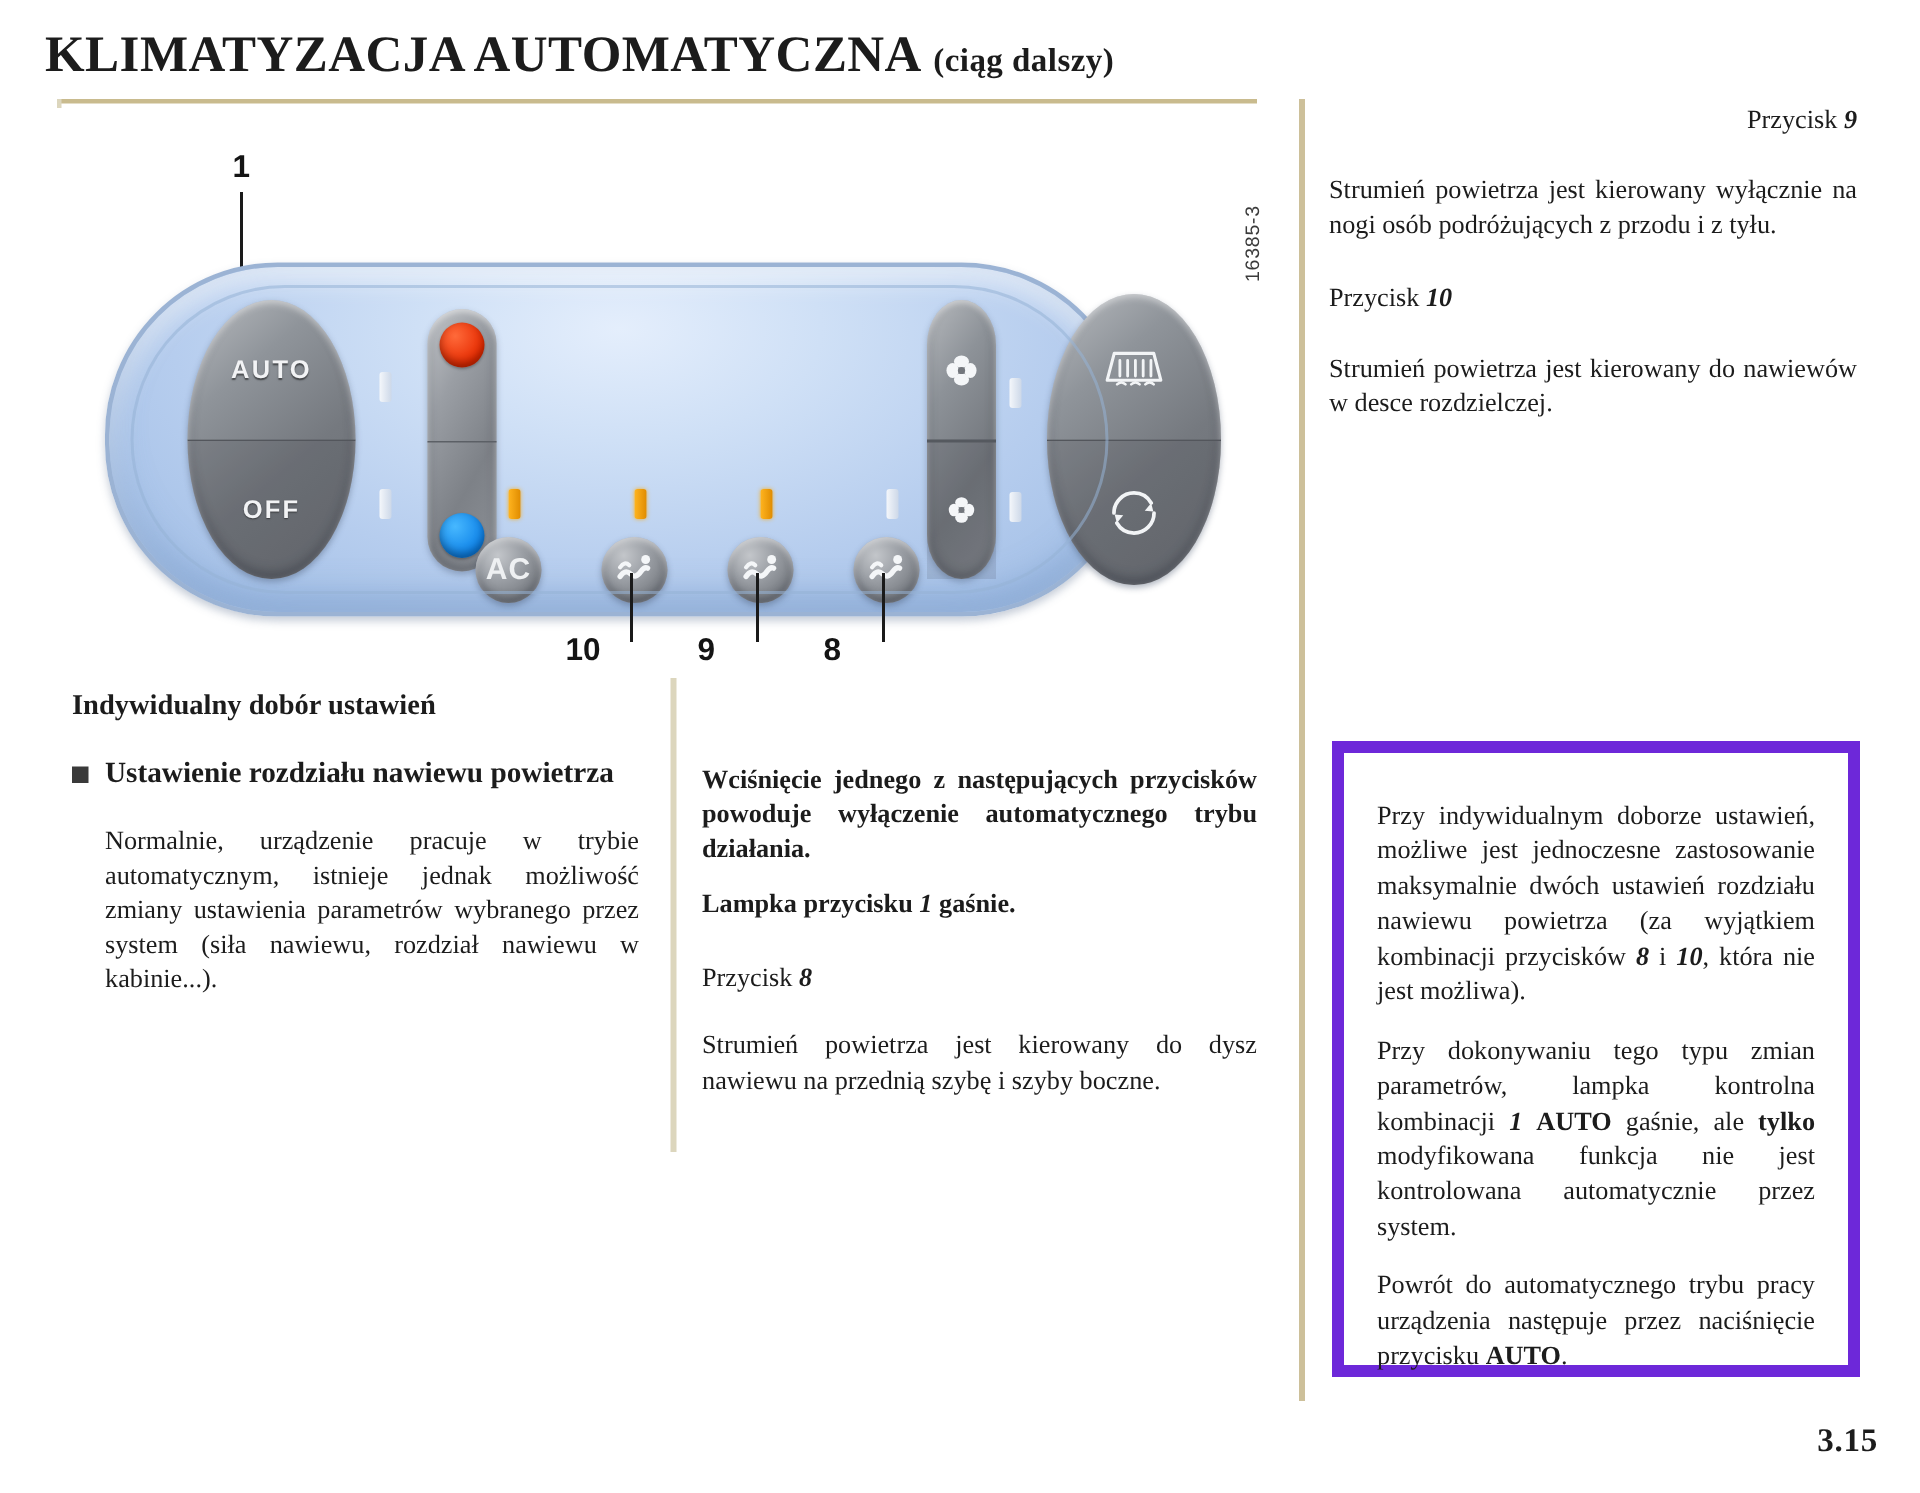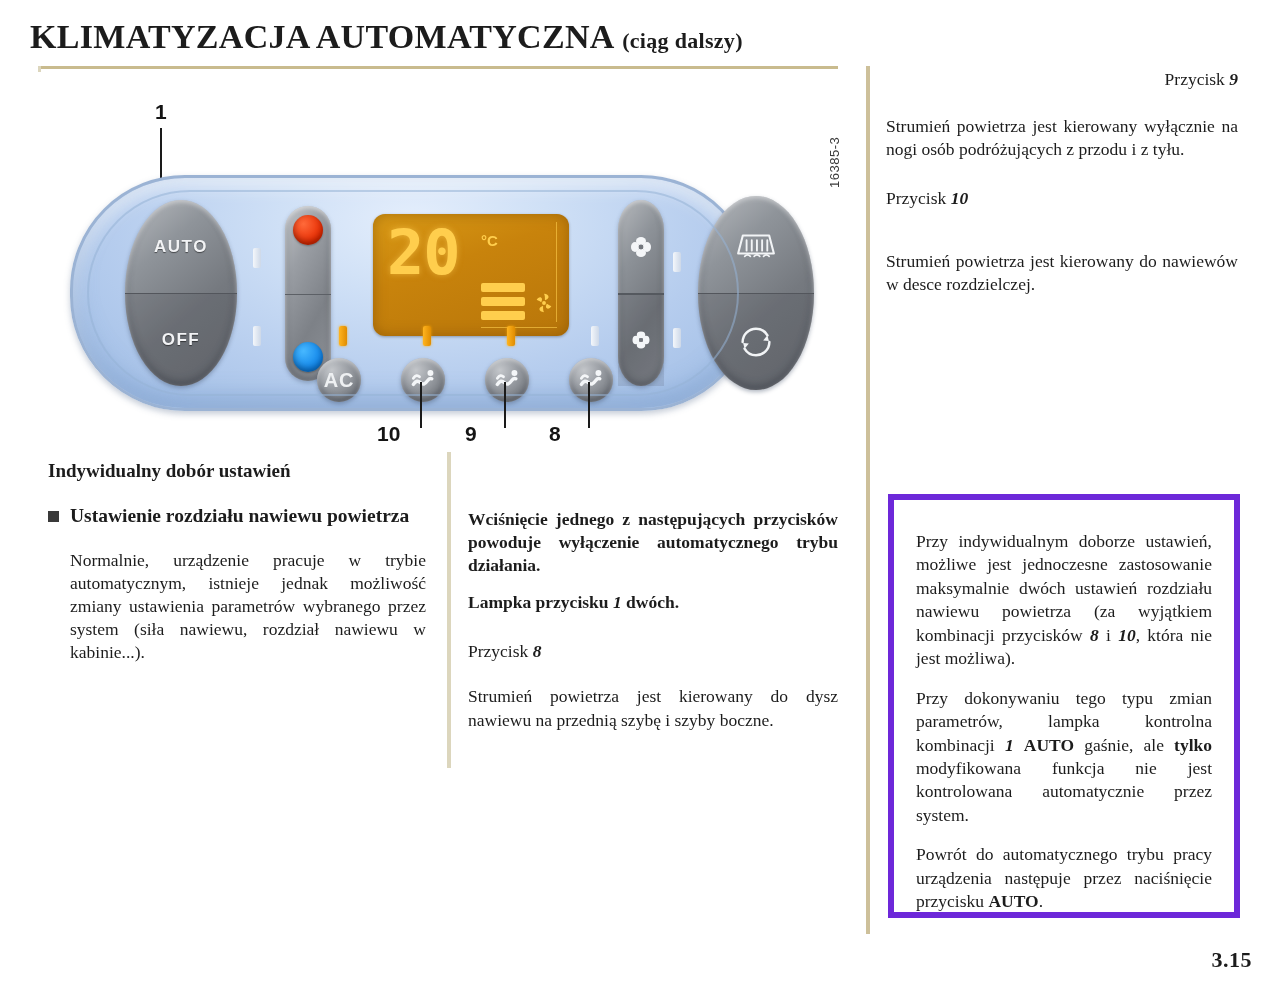--- a/index.html
+++ b/index.html
@@ -78,21 +78,21 @@
     margin-top: 8px;
     flex: 0 0 auto;
   }
   .indent { padding-left: 22px; }
   .bold { font-weight: bold; }
   .it { font-style: italic; font-weight: bold; }
 
   
   #note-box {
     position: absolute;
-    border: 6px solid #6d28d9;
+    border: 8px solid #6d28d9;
     background: #fff;
     box-sizing: border-box;
     padding: 30px 22px 22px 22px;
     font-size: 17.5px;
     line-height: 1.34;
     text-align: justify;
   }
   #note-box p { margin: 0 0 16px 0; }
   #note-box p:last-child { margin-bottom: 0; }
 
@@ -363,42 +363,20 @@
 
     <div class="led pale" style="left:180px; top:70px;"></div>
     <div class="led pale" style="left:180px; top:148px;"></div>
 
     <div id="temp-slider">
       <div class="dot red"></div>
       <div class="divider"></div>
       <div class="dot blue"></div>
     </div>
 
-    <div id="lcd">
-      <div id="lcd-temp">20</div>
-      <div id="lcd-unit">°C</div>
-      <div id="lcd-frame"></div>
-      <div id="lcd-frame2"></div>
-      <div id="lcd-bars">
-        <i></i>
-          <i></i>
-          <i></i>
-      </div>
-      <div id="lcd-fan">
-        <svg viewBox="0 0 24 28" width="22" height="26">
-          <g fill="#ffce4d">
-            <path d="M12 4c3 0 5 1.6 5 3.4 0 1.8-2.2 2.6-4 3.6 0-2.6.2-4.8-1-7z"></path>
-            <path d="M12 24c-3 0-5-1.6-5-3.4 0-1.8 2.2-2.6 4-3.6 0 2.6-.2 4.8 1 7z"></path>
-            <circle cx="12" cy="14" r="2.1"></circle>
-            <path d="M4 10.5c1.3-2.4 3.6-3.3 5-2.3 1.4 1 .9 3-.1 4.9-2-1.4-3.7-1.8-4.9-2.6z"></path>
-            <path d="M20 17.5c-1.3 2.4-3.6 3.3-5 2.3-1.4-1-.9-3 .1-4.9 2 1.4 3.7 1.8 4.9 2.6z"></path>
-          </g>
-        </svg>
-      </div>
-    </div>
 
     <div id="fan-rocker">
       <div style="position:absolute;left:0;right:0;top:0;height:93px;display:flex;align-items:center;justify-content:center;">
         <span>
           <svg viewBox="0 0 28 28" width="26" height="26">
             <g fill="#f4f6f8">
               <ellipse cx="14" cy="7.6" rx="5.4" ry="4.4"></ellipse>
               <ellipse cx="14" cy="20.4" rx="5.4" ry="4.4"></ellipse>
               <ellipse cx="7.6" cy="14" rx="4.4" ry="5.4"></ellipse>
               <ellipse cx="20.4" cy="14" rx="4.4" ry="5.4"></ellipse>
@@ -504,37 +482,37 @@
   <div class="bullet-row">
     <div class="bullet-sq"></div>
     <div class="sub" style="flex:1;">Ustawienie rozdziału nawiewu powietrza</div>
   </div>
   <p class="indent" style="margin-top:12px;">Normalnie, urządzenie pracuje w trybie automatycznym, istnieje jednak możliwość zmiany ustawienia parametrów wybranego przez system (siła nawiewu, rozdział nawiewu w kabinie...).</p>
 </div>
 
 <div class="col" style="left:468px; top:508px; width:370px;">
   <p class="bold">Wciśnięcie jednego z następujących przycisków powoduje wyłączenie automatycznego trybu działania.</p>
   <p class="bold" style="text-align:left;">
-    <span>Lampka przycisku </span><span class="it">1</span><span> dwóch.</span>
+    <span>Lampka przycisku </span><span class="it">1</span><span> gaśnie.</span>
   </p>
   <p style="text-align:left;margin-top:26px;">
     <span>Przycisk </span><span class="it">8</span>
   </p>
   <p style="margin-top:22px;">Strumień powietrza jest kierowany do dysz nawiewu na przednią szybę i szyby boczne.</p>
 </div>
 
 <div class="col" style="left:886px; top:68px; width:352px;">
   <p style="text-align:right;">
     <span>Przycisk </span><span class="it">9</span>
   </p>
   <p style="margin-top:24px;">Strumień powietrza jest kierowany wyłącznie na nogi osób podróżujących z przodu i z tyłu.</p>
   <p style="text-align:left;margin-top:26px;">
     <span>Przycisk </span><span class="it">10</span>
   </p>
-  <p style="margin-top:40px;">Strumień powietrza jest kierowany do nawiewów w desce rozdzielczej.</p>
+  <p style="margin-top:24px;">Strumień powietrza jest kierowany do nawiewów w desce rozdzielczej.</p>
 </div>
 
 <div id="note-box" style="left:888px; top:494px; width:352px; height:424px;">
   <p>
     <span>Przy indywidualnym doborze ustawień, możliwe jest jednoczesne zastosowanie maksymalnie dwóch ustawień rozdziału nawiewu powietrza (za wyjątkiem kombinacji przycisków </span><span class="it">8</span><span> i </span><span class="it">10</span><span>, która nie jest możliwa).</span>
   </p>
   <p>
     <span>Przy dokonywaniu tego typu zmian parametrów, lampka kontrolna kombinacji </span><span class="it">1</span><span>&nbsp;</span><span class="bold">AUTO</span><span> gaśnie, ale </span><span class="bold">tylko</span><span> modyfikowana funkcja nie jest kontrolowana automatycznie przez system.</span>
   </p>
   <p>

